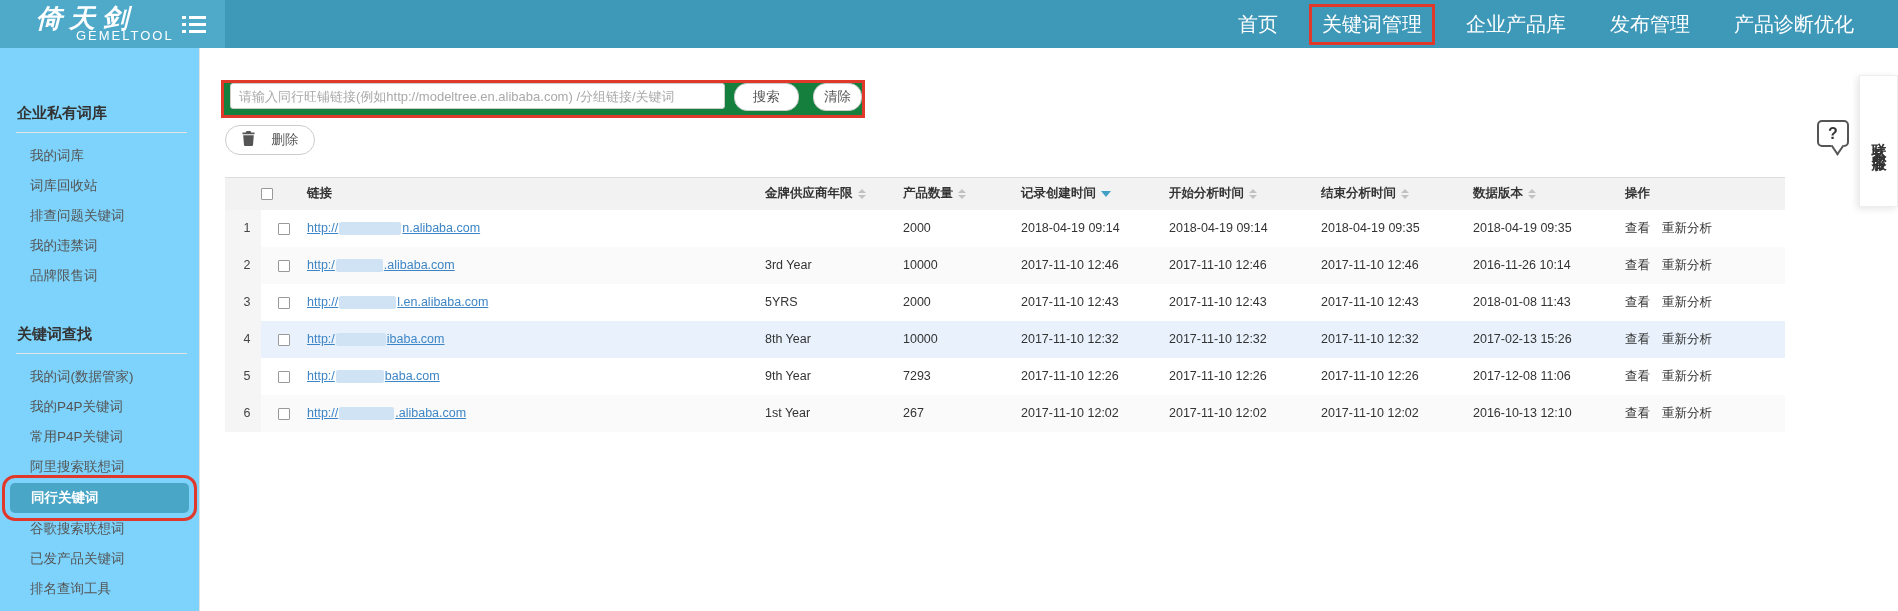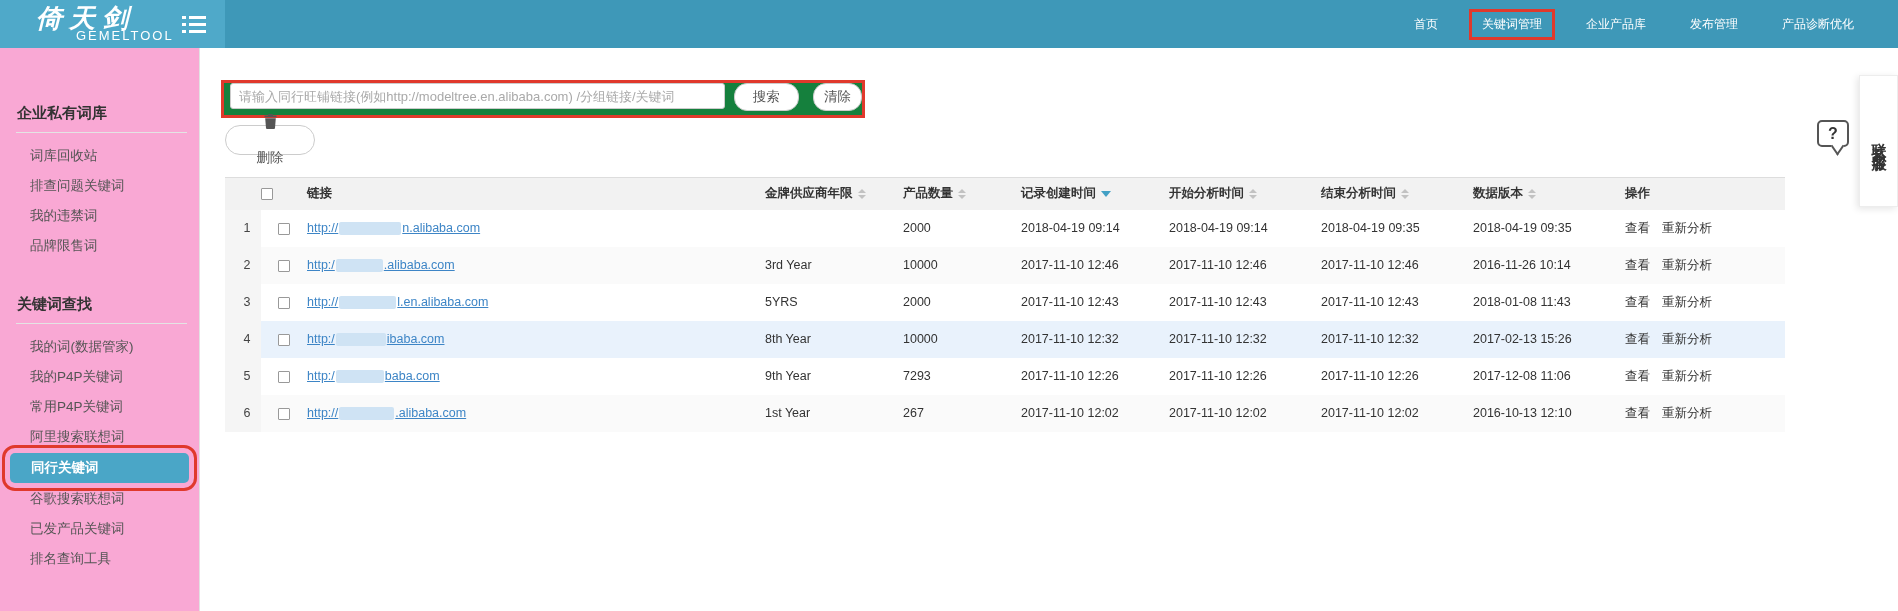--- a/index.html
+++ b/index.html
@@ -9,46 +9,46 @@
     font-family:"Liberation Sans", sans-serif; color:#333;
   }
   
   .topbar { position:absolute; left:0; top:0; width:1898px; height:48px; background:var(--header-bg,#3e98b8); }
   .logo-block { position:absolute; left:0; top:0; width:225px; height:48px; background:var(--logo-bg,#4fa9c9); }
   .logo-text { position:absolute; left:36px; top:4px; color:#fff; }
   .logo-title { font-family:"DejaVu Serif", serif; font-style:italic; font-weight:bold; font-size:26px; line-height:28px; letter-spacing:7px; }
   .logo-sub { font-size:13px; letter-spacing:2px; margin-left:40px; margin-top:-4px; }
   .menu-icon { position:absolute; left:182px; top:16px; }
   .topnav { position:absolute; right:44px; top:0; height:48px; display:flex; align-items:center; gap:44px; }
-  .nav-item { color:#fff; font-size:12px; cursor:pointer; white-space:nowrap; padding:5px 0; }
+  .nav-item { color:#fff; font-size:20px; cursor:pointer; white-space:nowrap; padding:5px 0; }
   .nav-item.hl { border:3px solid var(--annotation-red,#e0392c); padding:4px 10px; margin:0 -13px; }
   
   .left-strip { position:absolute; left:0; top:48px; width:7px; height:563px; background:#ececec; }
-  .sidebar { position:absolute; left:0; top:48px; width:200px; height:563px; background:#f9a8d4; border-right:1px solid #e2e2e2; }
+  .sidebar { position:absolute; left:0; top:48px; width:200px; height:563px; background:#7dd3fc; border-right:1px solid #e2e2e2; }
   .side-title { margin:56px 0 0 17px; font-size:15px; font-weight:bold; color:#333; }
   .side-title.second { margin-top:34px; }
   .side-divider { border-top:1px solid #e4e4e4; margin:9px 12px 8px 16px; }
   .side-item { padding:6px 0 6px 30px; font-size:13.5px; color:#555; cursor:pointer; line-height:18px; }
   .side-item.sel { background:var(--accent-teal,#4aa6c7); color:#fff; font-weight:bold; border-radius:5px;
                    margin:1px 10px; padding:6px 0 6px 21px;
                    outline:3px solid var(--annotation-red,#e0392c); outline-offset:5px;font-family:Liberation Serif, serif; }
   
   .search-wrap { position:absolute; left:221px; top:80px; width:644px; height:38px;
                  border:3px solid var(--annotation-red,#e0392c); display:flex; background:#15803d; }
   .search-input { margin-left:6px; width:624px; height:26px; border:1px solid #ccc; border-radius:3px;
                   font-size:13px; padding:0 8px; color:#333; font-family:"Liberation Sans",sans-serif; }
   .search-input::placeholder { color:#a9a9a9; }
   .btn { background:#fff; border:1px solid #ccc; border-radius:13px; color:#555; font-size:13.5px;
          height:28px; cursor:pointer; font-family:"Liberation Sans",sans-serif; }
   .btn-search { width:82px; margin-left:9px; }
   .btn-clear  { width:62px; margin-left:14px; }
   
   .btn-delete { position:absolute; left:225px; top:125px; width:90px; height:30px; background:#fff;
                 border:1px solid #ccc; border-radius:15px; display:flex; align-items:center; justify-content:center;
-                gap:17px; color:#555; font-size:13.5px; cursor:pointer;flex-direction:column; }
+                gap:17px; color:#555; font-size:13.5px; cursor:pointer; }
   
   .grid { position:absolute; left:225px; top:177px; width:1560px; border-collapse:collapse; table-layout:fixed;
           border-top:1px solid #ddd; font-size:12.5px; }
   .grid thead tr { height:32px; background:#f2f2f2; }
   .grid th { font-weight:bold; text-align:left; padding-left:8px; color:#333; white-space:nowrap; }
   .grid tbody tr { height:37px; }
   .grid tbody tr:nth-child(even) { background:#fafafa; }
   .grid tbody tr.hl { background:#e9f2fc; }
   .grid td { padding-left:8px; white-space:nowrap; color:#333; }
   .col-num { width:36px; text-align:center; padding:0; }
@@ -109,20 +109,21 @@
       <a class="nav-item">企业产品库</a>
       <a class="nav-item">发布管理</a>
       <a class="nav-item">产品诊断优化</a>
     </nav>
 </div>
 
 <div class="left-strip"></div>
 <aside class="sidebar">
     <div class="side-title">企业私有词库</div>
     <div class="side-divider"></div>
+    <div class="side-item">我的词库</div>
     <div class="side-item">词库回收站</div>
     <div class="side-item">排查问题关键词</div>
     <div class="side-item">我的违禁词</div>
     <div class="side-item">品牌限售词</div>
     <div class="side-title second">关键词查找</div>
     <div class="side-divider"></div>
     <div class="side-item">我的词(数据管家)</div>
     <div class="side-item">我的P4P关键词</div>
     <div class="side-item">常用P4P关键词</div>
     <div class="side-item">阿里搜索联想词</div>

